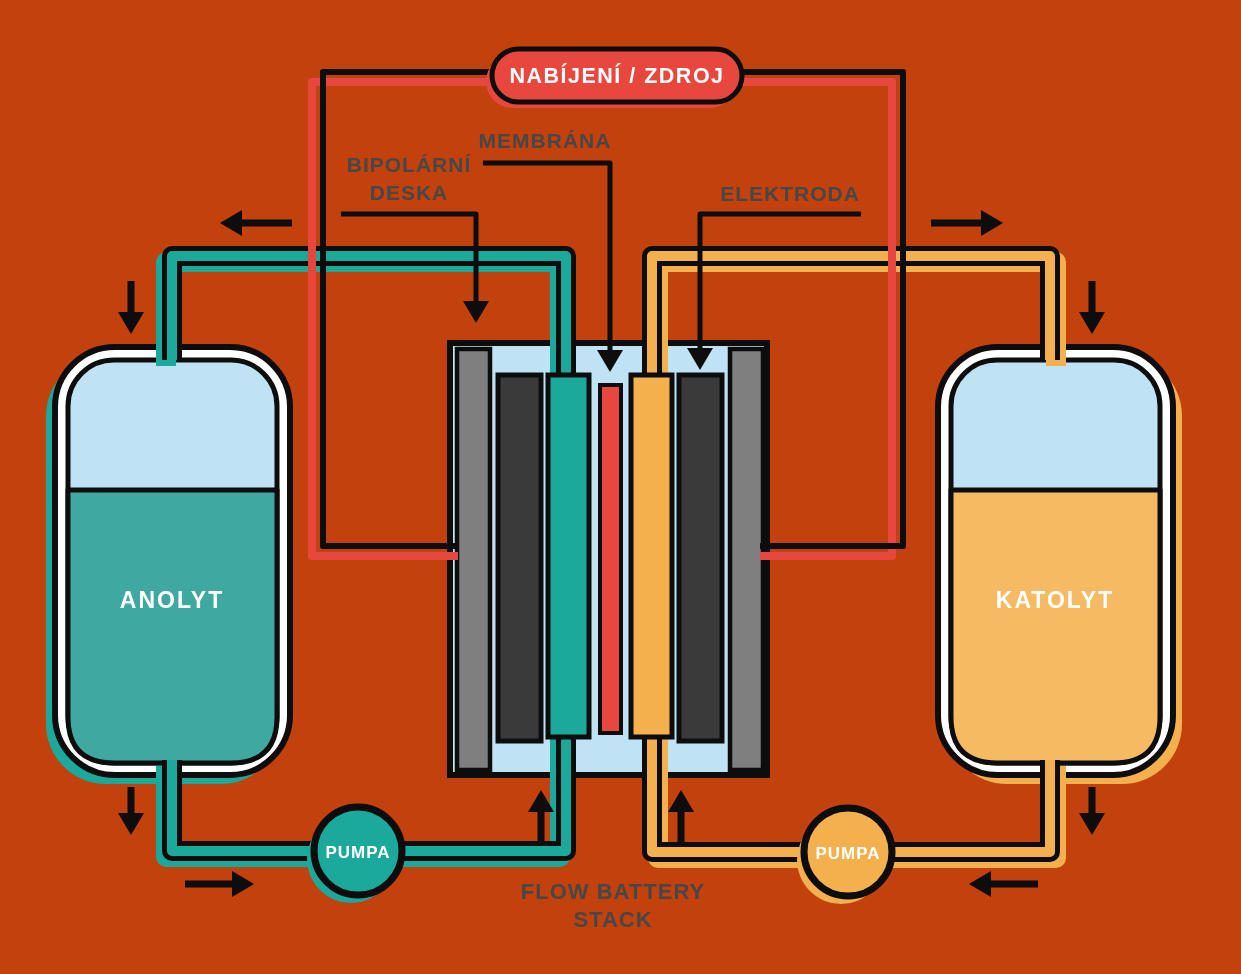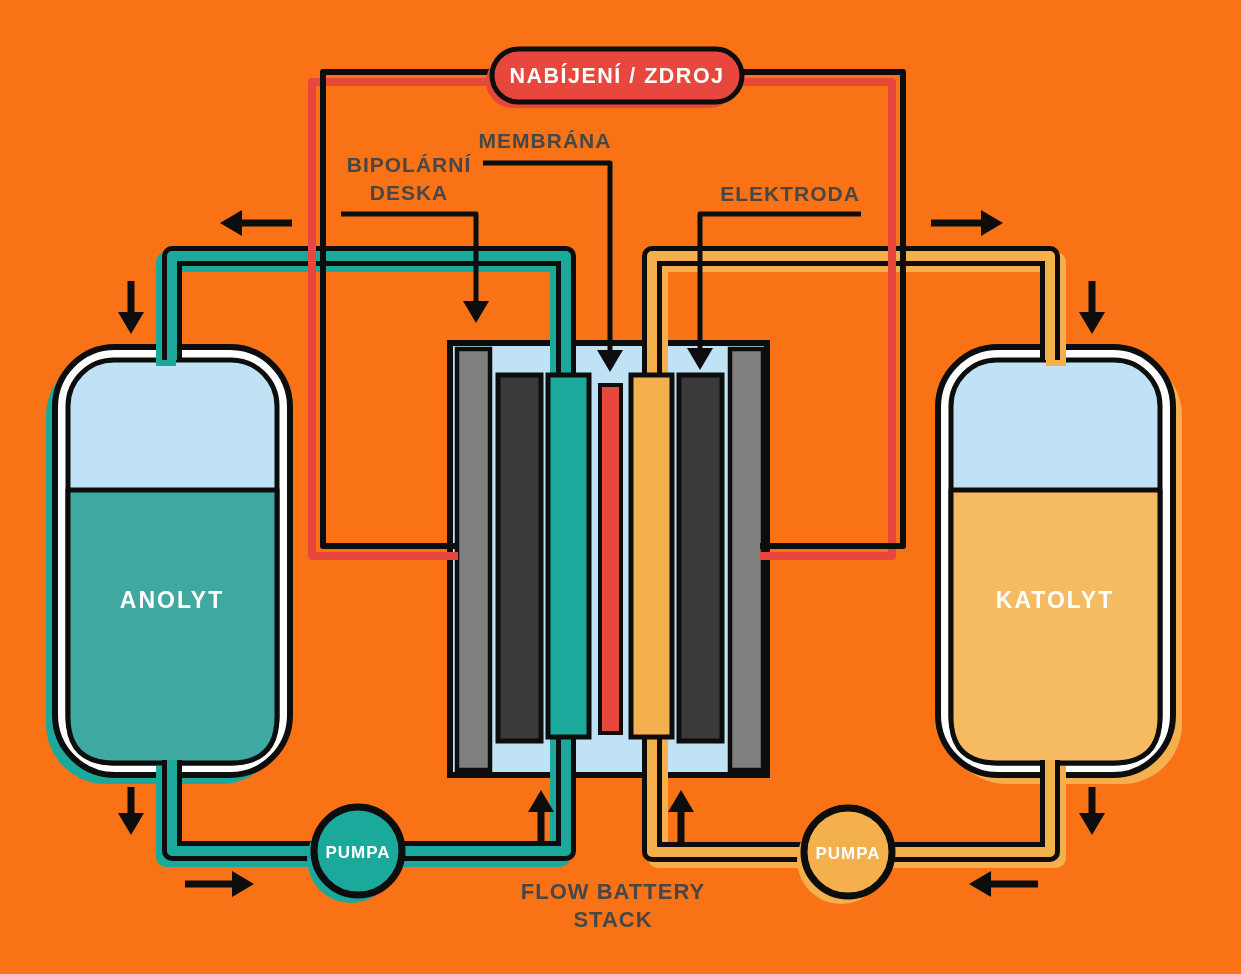--- a/index.html
+++ b/index.html
@@ -1,21 +1,21 @@
 <!DOCTYPE html>
 <html style="--black: #0d0d0d; --red: #e8473d; --teal: #1ba99c; --teal-liquid: #3fa8a1; --orange: #f5b04e; --orange-liquid: #f6ba62; --light-blue: #bfe3f4; --gray-plate: #7f7f7f; --dark-electrode: #3a3a3a; --label: #474747; --white: #ffffff;"><head>
 <meta charset="utf-8">
 <style>
   :root{
     --black:#0d0d0d; --red:#e8473d; --teal:#1ba99c; --teal-liquid:#3fa8a1;
     --orange:#f5b04e; --orange-liquid:#f6ba62; --light-blue:#bfe3f4;
     --gray-plate:#7f7f7f; --dark-electrode:#3a3a3a; --label:#474747; --white:#ffffff;
   }
   html,body{margin:0;padding:0;background:#ffffff;}
-  .stage{position:relative;width:1241px;height:974px;background:#f97316;overflow:hidden;}
+  .stage{position:relative;width:1241px;height:974px;background:#c2410c;overflow:hidden;}
   svg{display:block;font-family:"Liberation Sans","DejaVu Sans",sans-serif;}
   .pipe-black{stroke:var(--black);stroke-width:20;fill:none;stroke-linejoin:round;}
   .pipe-core-teal{stroke:var(--teal);stroke-width:10;fill:none;stroke-linejoin:round;}
   .pipe-core-orange{stroke:var(--orange);stroke-width:10;fill:none;stroke-linejoin:round;}
   .pipe-shadow-teal{stroke:var(--teal);stroke-width:20;fill:none;stroke-linejoin:round;}
   .pipe-shadow-orange{stroke:var(--orange);stroke-width:20;fill:none;stroke-linejoin:round;}
   .wire-red{stroke:var(--red);stroke-width:8;fill:none;stroke-linejoin:round;}
   .wire-black{stroke:var(--black);stroke-width:6;fill:none;stroke-linejoin:round;}
   .ptr{stroke:var(--black);stroke-width:5;fill:none;stroke-linejoin:round;}
   .ptr-head{fill:var(--black);}

